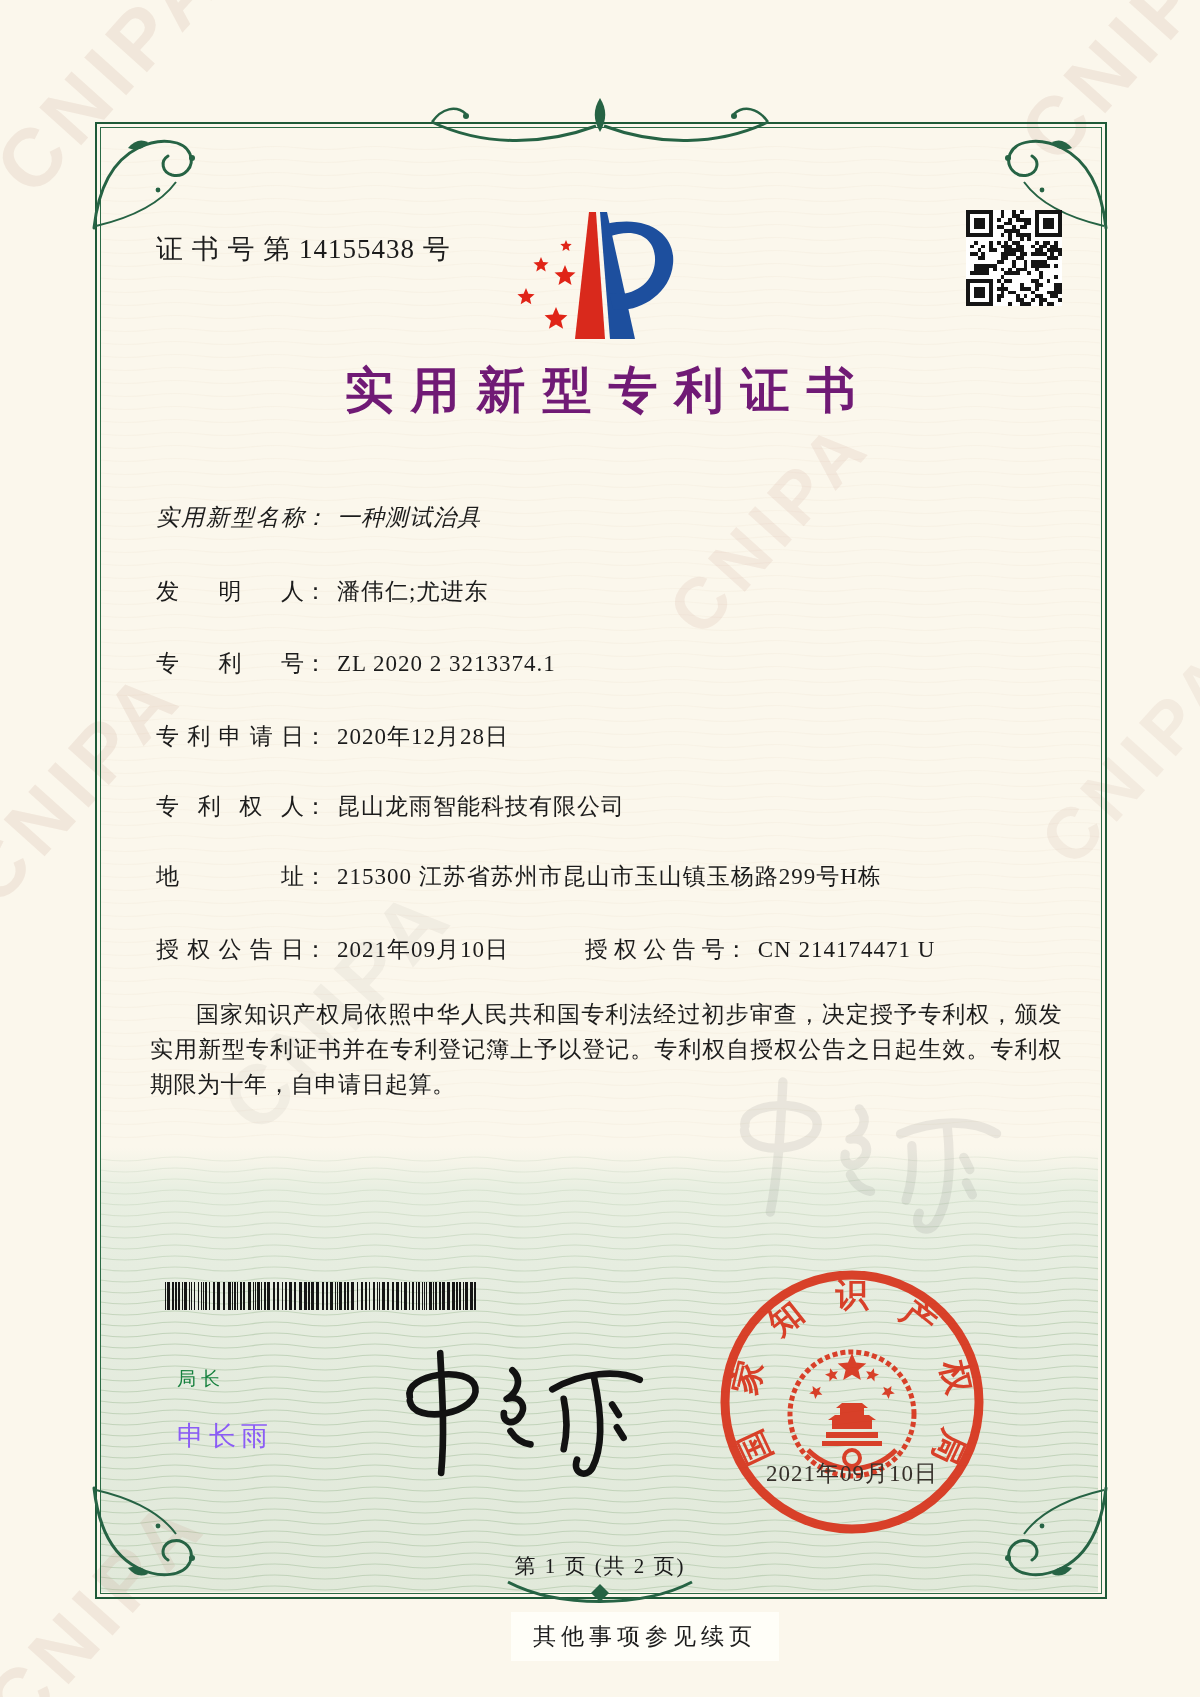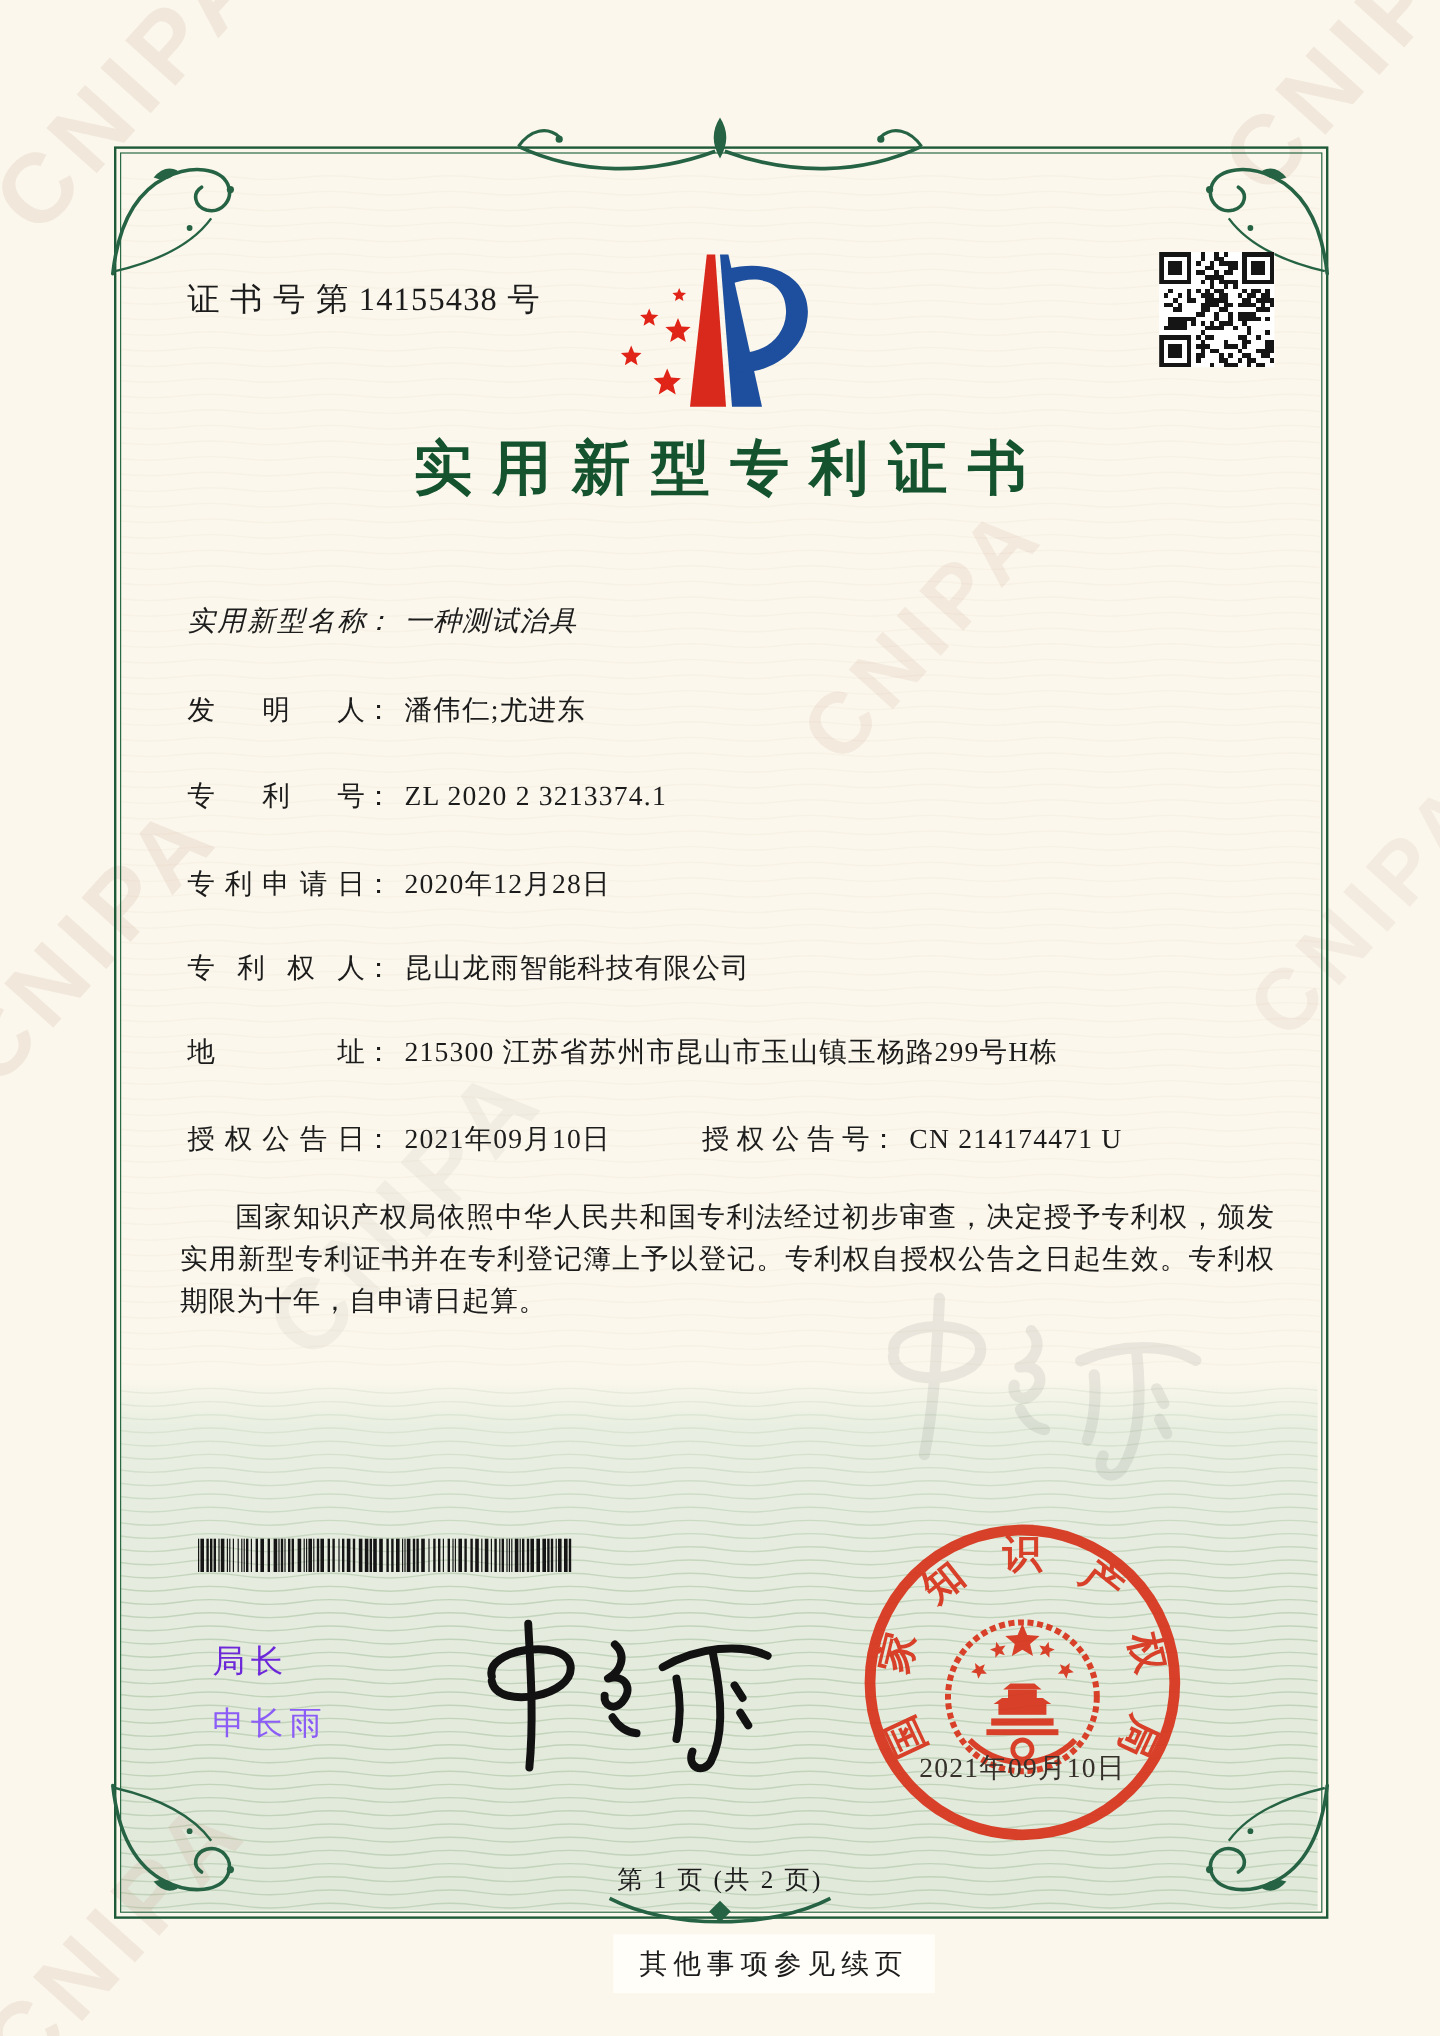--- a/index.html
+++ b/index.html
@@ -18,36 +18,36 @@
   .band{position:absolute;left:100px;top:1148px;width:998px;height:444px;z-index:0;
     background:linear-gradient(180deg, rgba(228,237,223,0) 0%, rgba(228,237,223,.8) 9%, #e6EDe0 28%, #e1e9da 100%);}
   .band svg{position:absolute;left:0;top:0;}
   .wm{position:absolute;z-index:1;font-family:"Liberation Sans",sans-serif;font-weight:bold;
     color:rgba(196,152,138,.17);letter-spacing:8px;transform:rotate(-48deg);white-space:nowrap;}
   
   .cert-no{position:absolute;left:156px;top:190px;font-size:27px;letter-spacing:1px;z-index:4;margin-top:41px;}
   .logo{position:absolute;left:488px;top:202px;z-index:4;}
   .qr{position:absolute;left:966px;top:210px;z-index:4;}
   .title{position:absolute;left:0;top:358px;width:100%;text-align:center;z-index:4;
-    font-size:49px;font-weight:bold;letter-spacing:17px;text-indent:17px;color:#14532d;}
+    font-size:49px;font-weight:bold;letter-spacing:17px;text-indent:17px;color:#701a75;}
   
   .field-row{position:absolute;left:156px;font-size:23px;white-space:nowrap;z-index:4;}
   .flabel{display:inline-block;width:148px;text-align:justify;text-align-last:justify;vertical-align:top;}
   .flabel.narrow{width:140px;}
   .fcolon{margin:0 10px 0 0;}
   .fvalue{letter-spacing:1px;}
   .fvalue.fixedw{display:inline-block;width:242px;}
   
   .body-text{position:absolute;left:150px;top:997px;width:912px;z-index:4;
     font-size:23px;line-height:35px;text-align:justify;letter-spacing:.5px;}
   .body-text p{margin:0;text-indent:2em;}
   
   .barcode{position:absolute;left:165px;top:1282px;z-index:4;}
   .sig-title{position:absolute;left:177px;top:1366px;z-index:4;
-    font-family:"Liberation Sans","DejaVu Sans",sans-serif;font-size:27px;letter-spacing:5px;color:#6d28d9;}
+    font-family:"Liberation Sans","DejaVu Sans",sans-serif;font-size:19px;letter-spacing:5px;color:#15803d;}
   .sig-name{position:absolute;left:177px;top:1418px;z-index:4;
     font-family:"Liberation Sans","DejaVu Sans",sans-serif;font-size:27px;letter-spacing:5px;color:#8b5cf6;}
   .sig-svg{position:absolute;left:345px;top:1338px;z-index:4;}
   .sig-ghost{position:absolute;left:672px;top:1072px;z-index:1;opacity:.10;transform:rotate(6deg);}
   .seal{position:absolute;left:712px;top:1262px;z-index:5;opacity:.93;}
   .seal-date{position:absolute;left:712px;top:1458px;width:280px;text-align:center;z-index:6;
     font-size:23px;color:#35302a;letter-spacing:1px;}
   .page-info{position:absolute;left:0;top:1552px;width:100%;text-align:center;z-index:4;
     font-size:21px;letter-spacing:2px;}
   .note-wrap{position:absolute;left:0;top:1612px;width:100%;text-align:center;z-index:4;margin-left:45px;}

